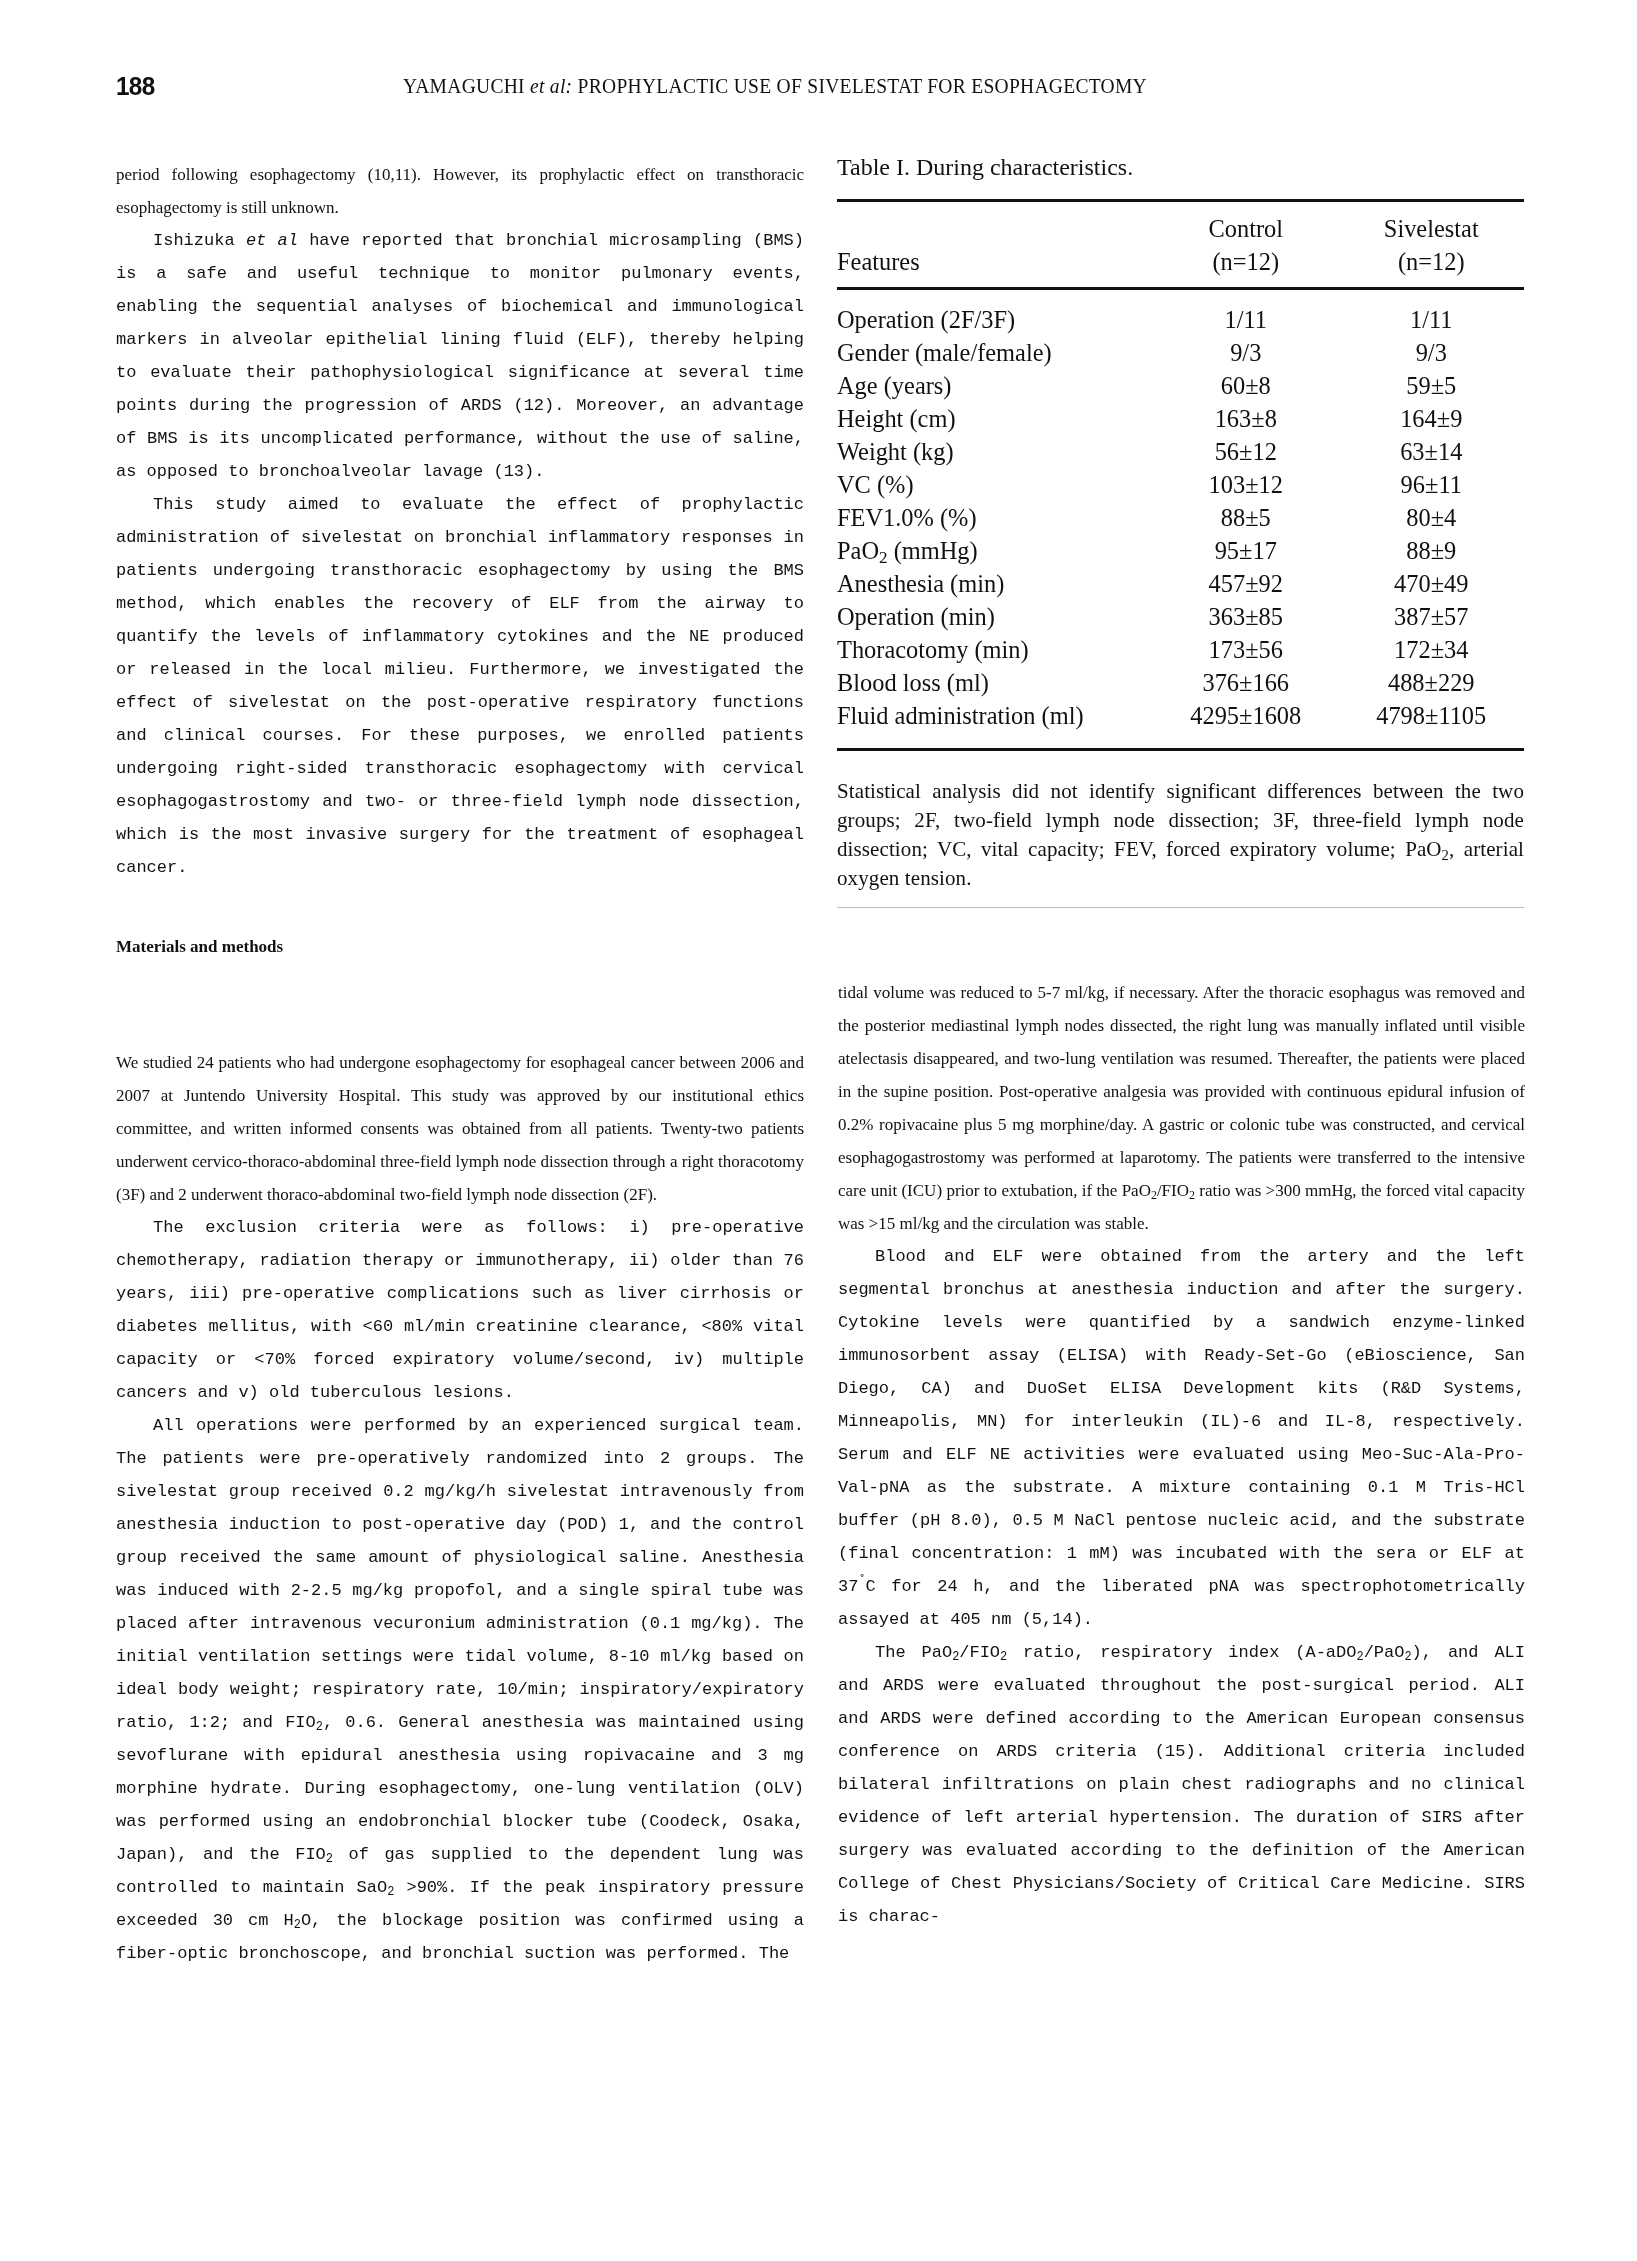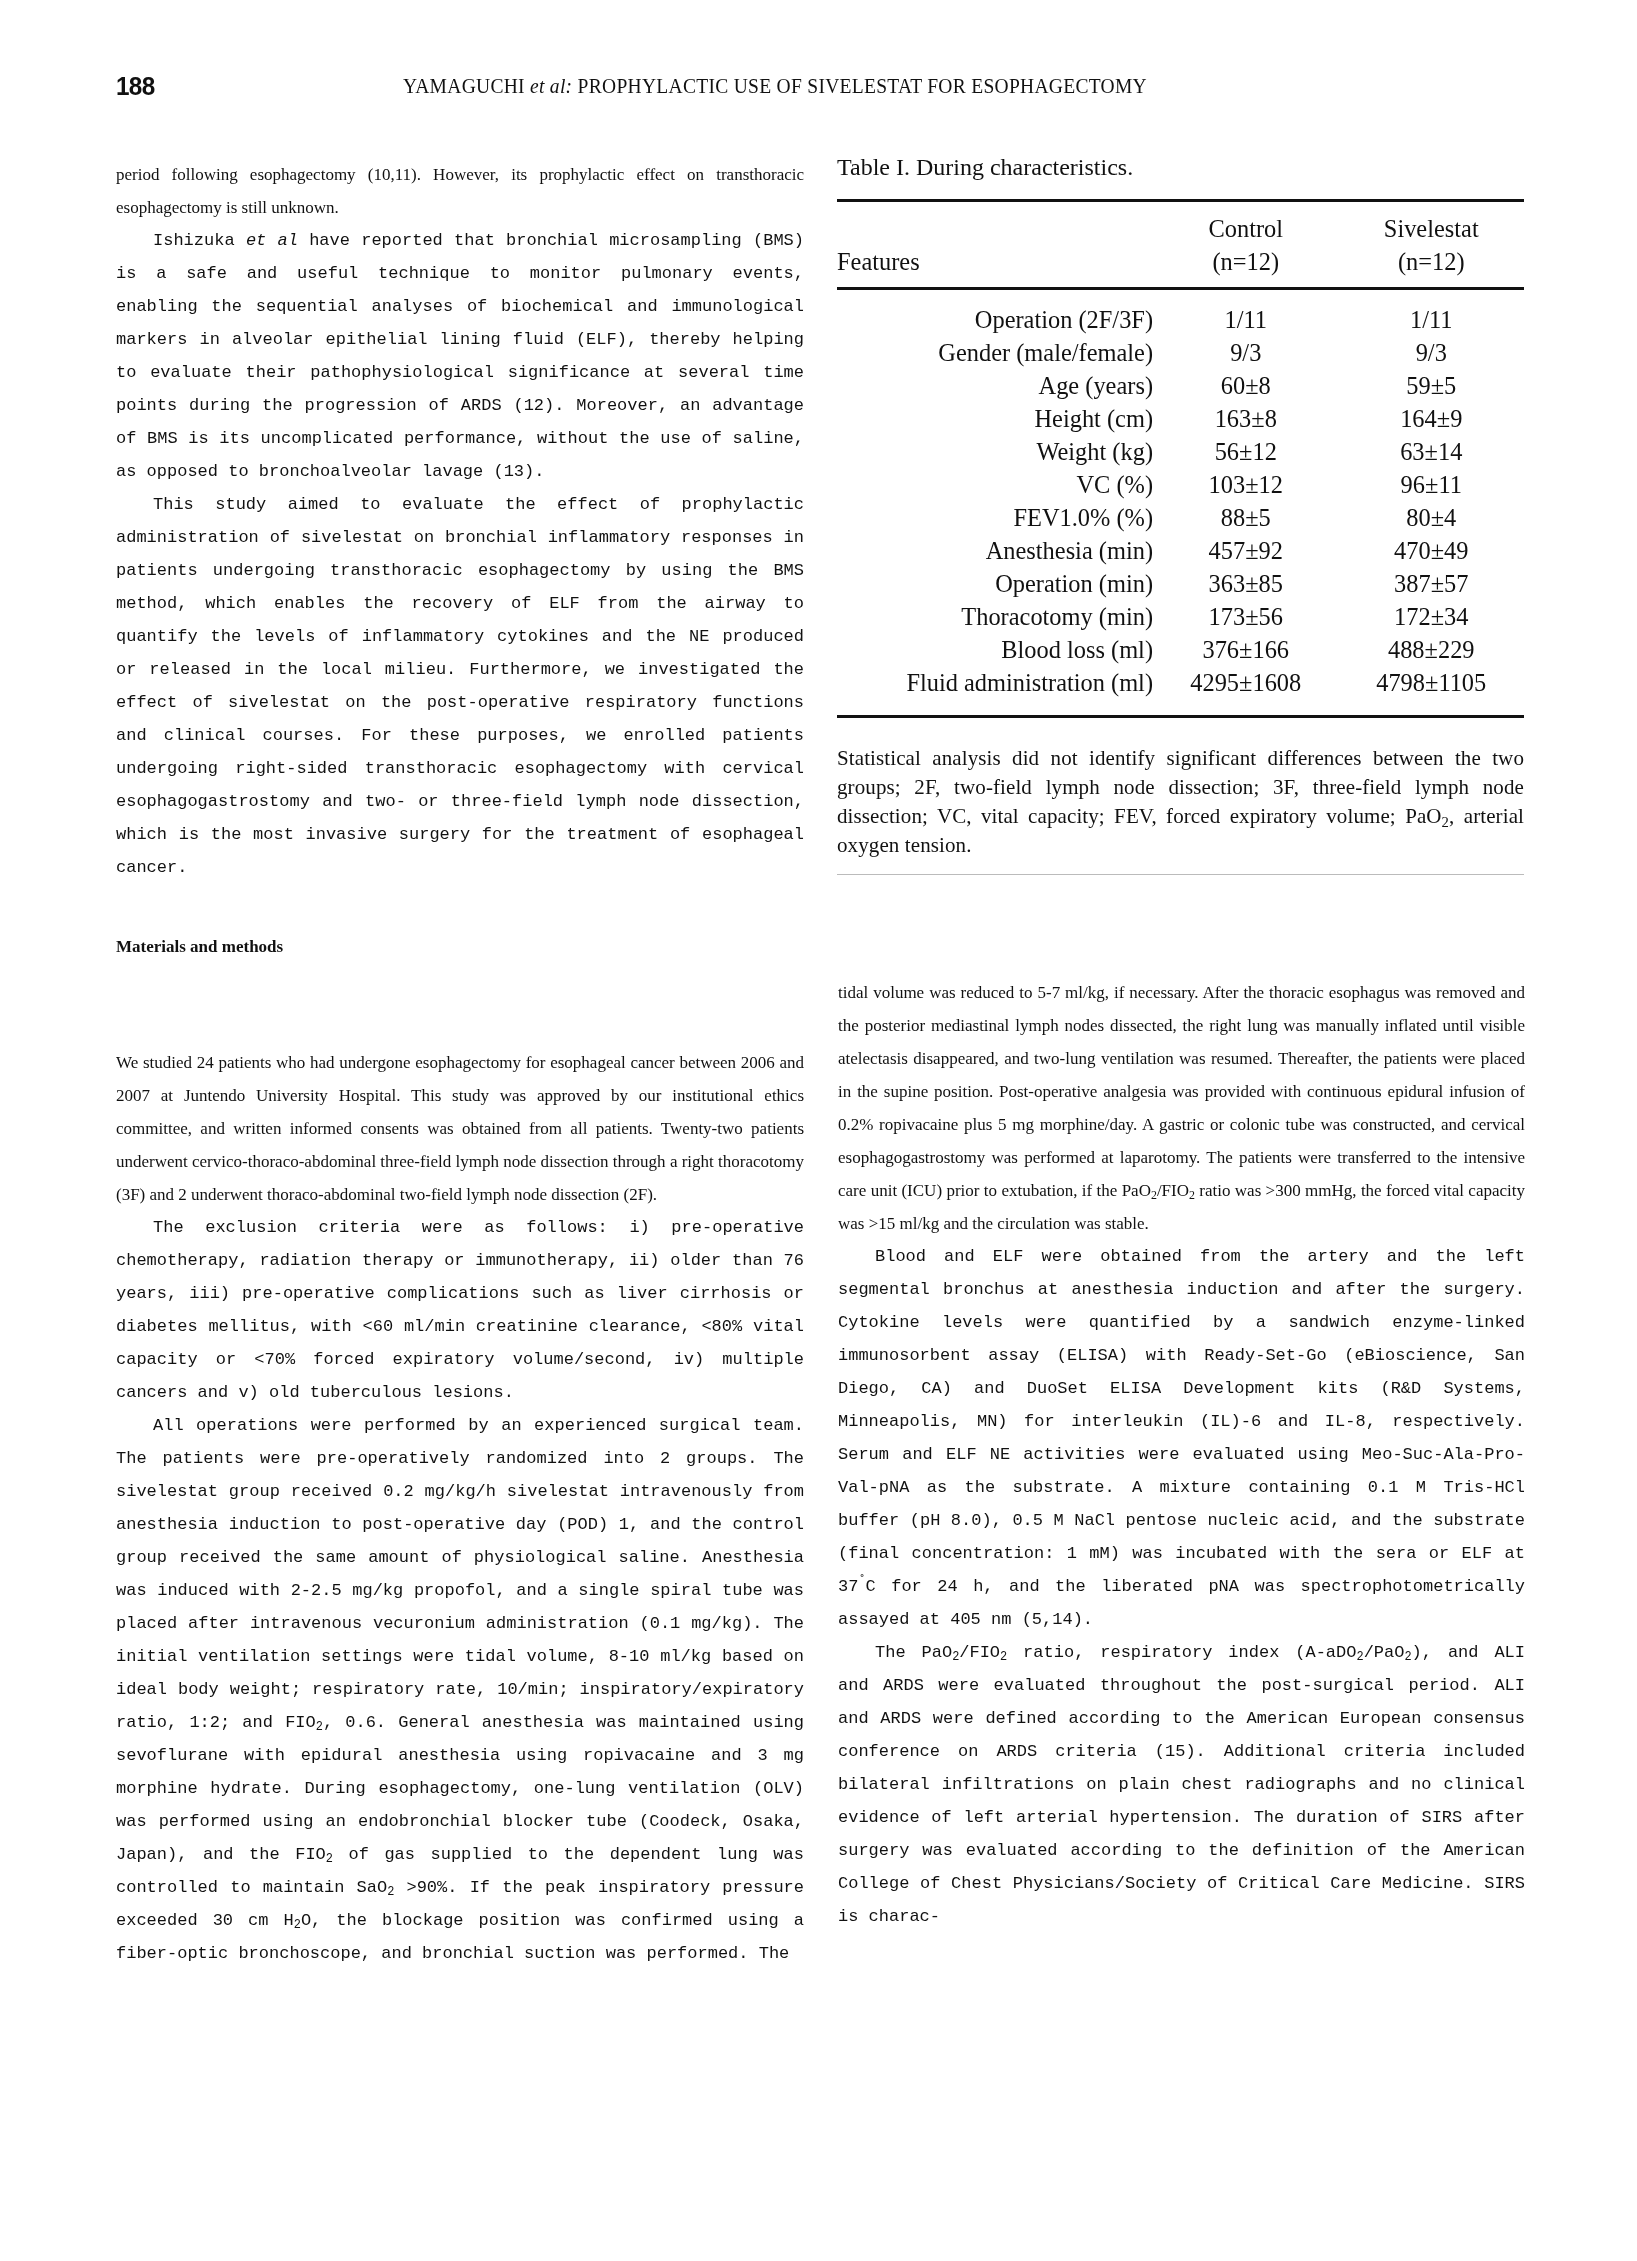--- a/index.html
+++ b/index.html
@@ -32,21 +32,21 @@
   .table-caption { font-size: 24px; line-height: 29px; margin: 0 0 17px 0; }
   .rule-thick { height: 2.6px; background: #111; }
   table { width: 100%; border-collapse: collapse; font-size: 24.4px; }
   th, td { padding: 0; font-weight: normal; }
   thead th { vertical-align: bottom; line-height: 33px; padding-top: 10.6px; padding-bottom: 9.2px; }
   thead th.feat { text-align: left; }
   thead th.num { text-align: center; }
   tbody td { line-height: 33px; }
   tbody tr:first-child td { padding-top: 13.2px; }
   tbody tr:last-child td { padding-bottom: 16px; }
-  td.feat { text-align: right; width: 46%; margin-left: 28px; }
+  td.feat { text-align: left; width: 46%; margin-left: 28px; }
   td.num { text-align: center; width: 27%; }
   .table-note { font-size: 21px; line-height: 29px; text-align: justify; margin-top: 26px; letter-spacing: 0.1px; }
   .table-note-rule { margin-top: 14.5px; height: 0.7px; background: #bbb; width: 100%; }
 </style>
 </head>
 <body>
 
 <div class="page-number">188</div>
 <div class="running-head">
   <span>YAMAGUCHI</span>
@@ -120,20 +120,25 @@
           <td class="feat"><span>VC (%)</span></td>
           <td class="num">103±12</td>
           <td class="num">96±11</td>
         </tr>
         <tr>
           <td class="feat"><span>FEV1.0% (%)</span></td>
           <td class="num">88±5</td>
           <td class="num">80±4</td>
         </tr>
         <tr>
+          <td class="feat"><span>PaO</span><sub>2</sub><span> (mmHg)</span></td>
+          <td class="num">95±17</td>
+          <td class="num">88±9</td>
+        </tr>
+        <tr>
           <td class="feat"><span>Anesthesia (min)</span></td>
           <td class="num">457±92</td>
           <td class="num">470±49</td>
         </tr>
         <tr>
           <td class="feat"><span>Operation (min)</span></td>
           <td class="num">363±85</td>
           <td class="num">387±57</td>
         </tr>
         <tr>

